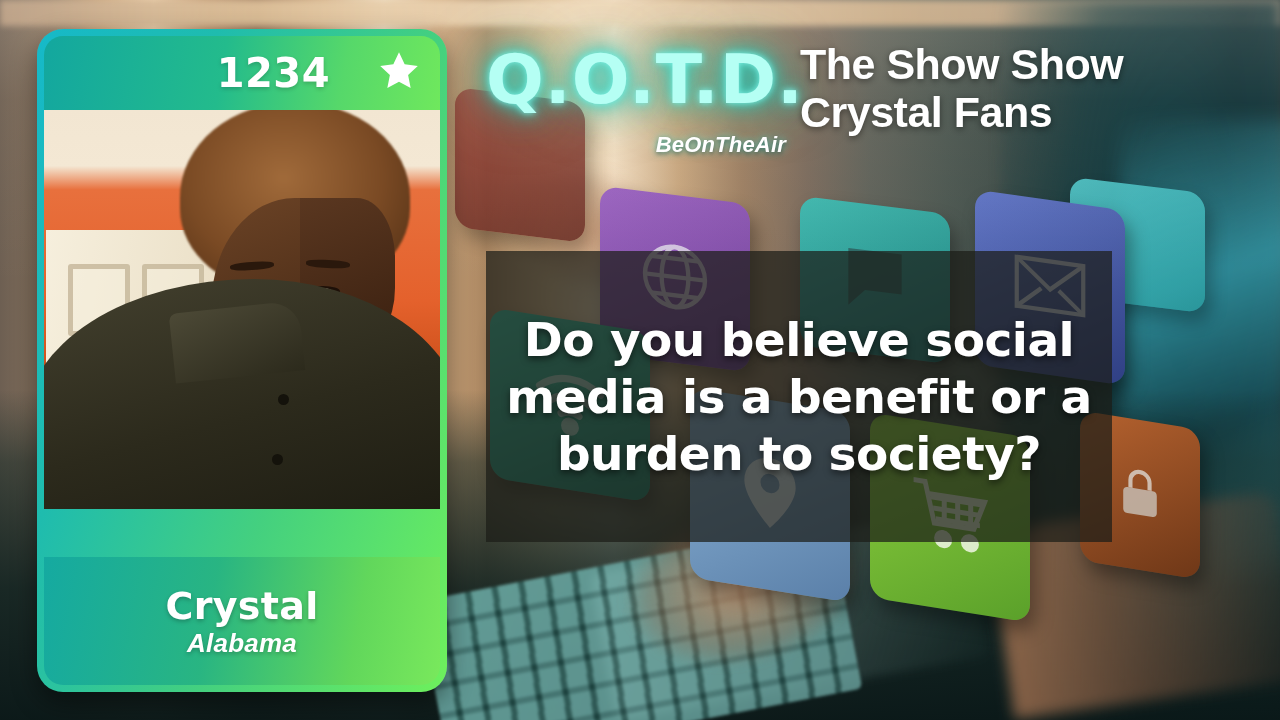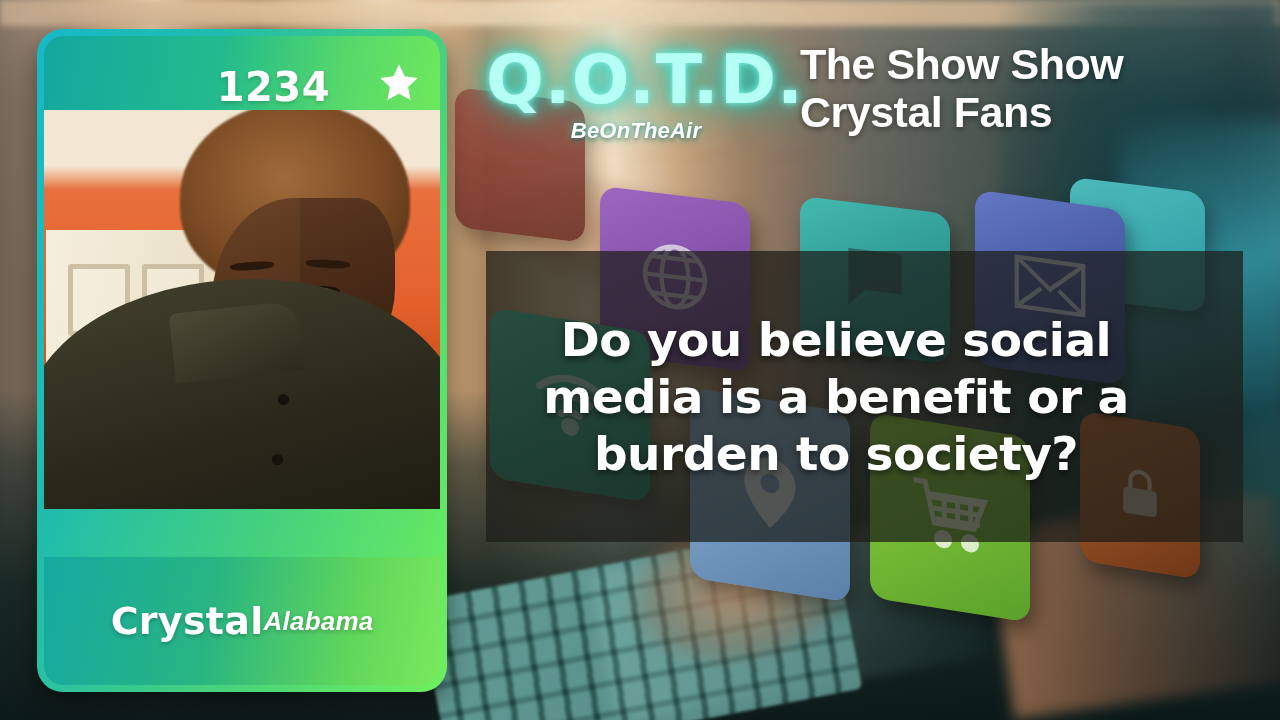--- a/index.html
+++ b/index.html
@@ -182,22 +182,23 @@
     line-height: 1;
     margin-top: 22px;
   }
   .logo-sub {
     font-family: "Liberation Sans", sans-serif;
     font-style: italic;
     font-weight: 700;
     font-size: 22px;
     color: #ffffff;
     letter-spacing: 0.2px;
-    margin-top: 4px;
+    margin-top: 18px;
     text-shadow: 0 0 8px rgba(70,230,215,0.8), 0 2px 4px rgba(0,0,0,0.5);
+    text-align: right;
   }
 
   
   .tagline {
     position: absolute;
     left: 800px; top: 40px;
     width: 460px;
     color: #ffffff;
     font-family: "Liberation Sans", sans-serif;
     font-weight: 700;
@@ -205,24 +206,25 @@
     line-height: 1.12;
     letter-spacing: -0.5px;
     text-shadow: 0 2px 6px rgba(0,0,0,0.45);
   }
   .tagline span { display: block; }
 
   
   .question-panel {
     position: absolute;
     left: 486px; top: 251px;
-    width: 757px; height: 291px;
+    width: 626px; height: 291px;
     background: rgba(28,29,24,0.72);
     display: flex;
     align-items: center;
+    justify-content: center;
   }
   .question-text {
     width: 700px;
     text-align: center;
     color: #ffffff;
     font-family: "DejaVu Sans", sans-serif;
     font-weight: 700;
     font-size: 47px;
     line-height: 1.22;
     letter-spacing: -0.5px;
@@ -241,21 +243,21 @@
     box-shadow: 0 10px 26px rgba(0,0,0,0.45);
     display: flex;
     flex-direction: column;
   }
   .card-header {
     height: 74px;
     flex: 0 0 74px;
     border-radius: 19px 19px 0 0;
     background: linear-gradient(100deg, #13a79f 0%, #23bb8c 45%, #56d86a 75%, #6fe85d 100%);
     display: flex;
-    align-items: flex-end;
+    align-items: center;
     justify-content: flex-end;
     padding: 0 18px 0 0;
     gap: 46px;
     position: relative;
   }
   .card-score {
     color: #ffffff;
     font-family: "DejaVu Sans", sans-serif;
     font-weight: 700;
     font-size: 40px;
@@ -348,21 +350,21 @@
   .ph-btn {
     position: absolute; width: 11px; height: 11px; border-radius: 50%;
     background: #14120b;
   }
   .card-footer {
     flex: 0 0 128px;
     height: 128px;
     border-radius: 0 0 19px 19px;
     background: linear-gradient(100deg, rgba(20,168,160,0.92) 0%, rgba(38,178,130,0.9) 42%, rgba(98,214,90,0.92) 78%, rgba(122,232,92,0.92) 100%);
     display: flex;
-    flex-direction: row;
+    flex-direction: column;
     align-items: center;
     justify-content: center;
     margin-top: 48px;
   }
   .card-name {
     color: #ffffff;
     font-family: "DejaVu Sans", sans-serif;
     font-weight: 700;
     font-size: 38px;
     letter-spacing: 0.3px;

